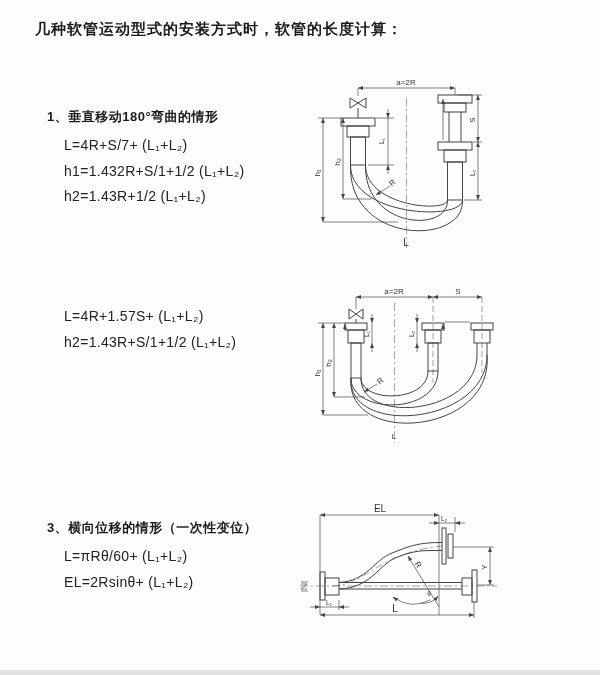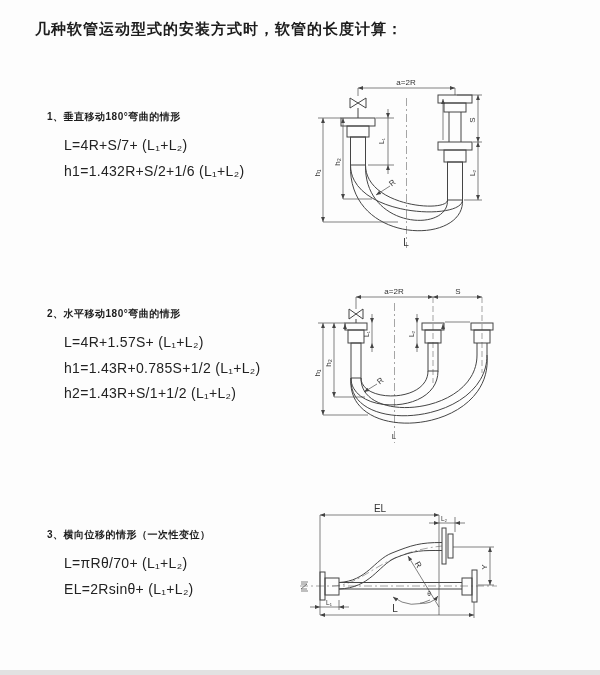--- a/index.html
+++ b/index.html
@@ -1,21 +1,21 @@
 <!DOCTYPE html>
 <html><head>
 <meta charset="utf-8">
 <style>
   html,body{margin:0;padding:0;background:#ffffff;}
   #page{position:relative;width:600px;height:675px;background:#fdfdfd;overflow:hidden;
         font-family:"Liberation Sans","DejaVu Sans",sans-serif;color:#1c1c1c;}
   .title{position:absolute;left:35px;top:20px;font-size:15px;font-weight:bold;letter-spacing:1px;}
   .section{position:absolute;left:47px;width:300px;}
-  .sec1{top:107px;} .sec2{top:304px;} .sec3{top:518px;margin-top:7px;}
-  .heading{font-size:10px;font-weight:bold;line-height:20px;margin-bottom:6px;letter-spacing:0.5px;white-space:nowrap;}
+  .sec1{top:107px;} .sec2{top:304px;} .sec3{top:518px;}
+  .heading{font-size:13px;font-weight:bold;line-height:20px;margin-bottom:6px;letter-spacing:0.5px;white-space:nowrap;}
   .formula{font-size:14px;line-height:25.5px;margin-left:17px;letter-spacing:0.3px;white-space:nowrap;color:#222;}
   .diag{position:absolute;}
   .d1{left:310px;top:65px;} .d2{left:310px;top:283px;} .d3{left:292px;top:502px;}
   svg{display:block;}
   svg text{font-family:"Liberation Sans","DejaVu Sans",sans-serif;fill:#333;}
   .lbl{font-size:8px;} .lbl-big{font-size:10px;} .lbl-sm{font-size:6.5px;}
   .oln{stroke:#454545;stroke-width:1;fill:none;}
   .thin{stroke:#4a4a4a;stroke-width:0.7;fill:none;}
   .dim{stroke:#4a4a4a;stroke-width:0.7;fill:none;}
   .cl{stroke:#6a6a6a;stroke-width:0.6;fill:none;stroke-dasharray:8 3 2 3;}
@@ -25,33 +25,32 @@
 </head>
 <body>
 
 <div id="page">
 
   <div class="title">几种软管运动型式的安装方式时，软管的长度计算：</div>
 
   <div class="section sec1">
     <div class="heading">1、垂直移动180°弯曲的情形</div>
     <div class="formula">L=4R+S/7+ (L₁+L₂)</div>
-    <div class="formula">h1=1.432R+S/2+1/6 (L₁+L₂)</div>
+    <div class="formula">h1=1.432R+S/1+1/2 (L₁+L₂)</div>
+    <div class="formula">h2=1.43R+1/2 (L₁+L₂)</div>
   </div>
 
   <div class="section sec2">
-    <div class="heading">2、水平移动180°弯曲的情形</div>
     <div class="formula">L=4R+1.57S+ (L₁+L₂)</div>
-    <div class="formula">h1=1.43R+0.785S+1/2 (L₁+L₂)</div>
     <div class="formula">h2=1.43R+S/1+1/2 (L₁+L₂)</div>
   </div>
 
   <div class="section sec3">
     <div class="heading">3、横向位移的情形（一次性变位）</div>
-    <div class="formula">L=πRθ/70+ (L₁+L₂)</div>
+    <div class="formula">L=πRθ/60+ (L₁+L₂)</div>
     <div class="formula">EL=2Rsinθ+ (L₁+L₂)</div>
   </div>
 
   <div class="diag d1">
     <svg width="290" height="200" viewBox="0 0 290 200">
       <defs>
         <marker id="a1" viewBox="0 0 10 10" refX="9" refY="5" markerWidth="8" markerHeight="8" orient="auto-start-reverse">
           <path d="M0,1.5 L9,5 L0,8.5 z" fill="#444"></path>
         </marker>
         <pattern id="p1" width="3.5" height="3.5" patternUnits="userSpaceOnUse">

